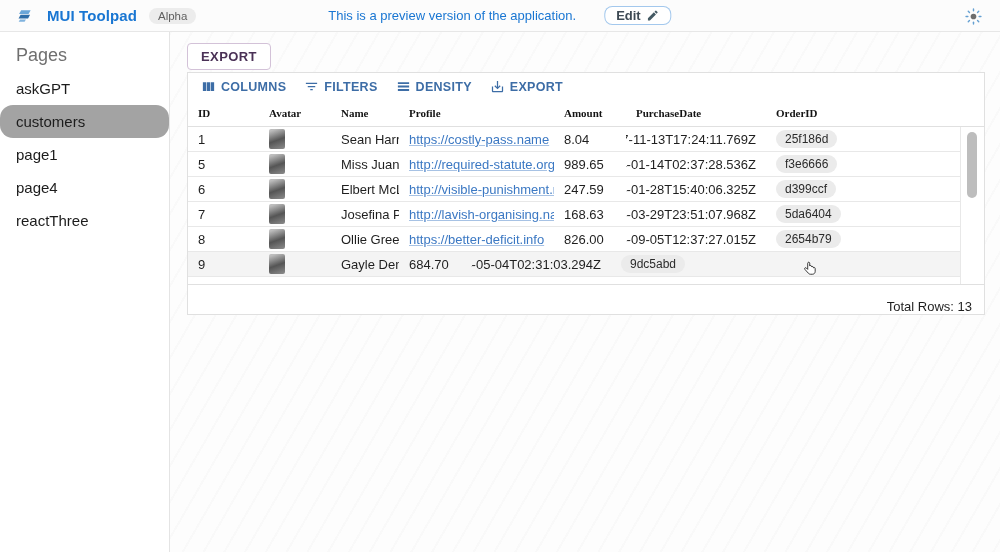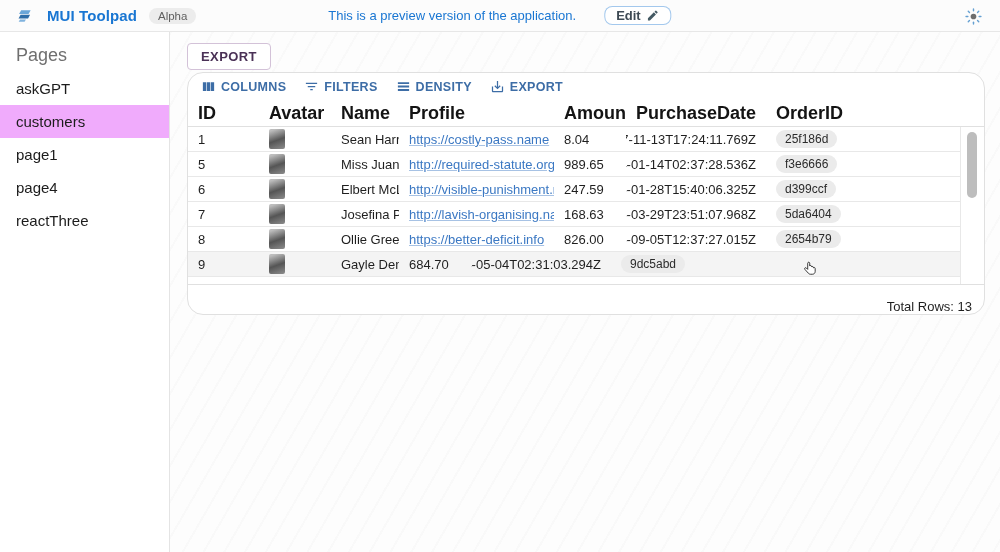--- a/index.html
+++ b/index.html
@@ -13,33 +13,33 @@
   .banner { position:absolute; left:50%; transform:translateX(-50%); display:flex; align-items:center; gap:28px; }
   .banner-text { font-size:13px; color:#1976d2; }
   .edit-btn { display:flex; align-items:center; gap:6px; border:1px solid rgba(25,118,210,.4); background:#fff; border-radius:8px; padding:1px 11px; font-size:13px; font-weight:700; color:#3e4a54; cursor:pointer; font-family:inherit; }
   .theme-toggle { position:absolute; right:18px; top:8px; width:17px; height:17px; cursor:pointer; }
 
   
   .app-body { display:flex; height:520px; }
   .sidebar { width:170px; border-right:1px solid #e4e4e4; background:#fff; flex-shrink:0; }
   .sidebar-header { font-size:18px; color:#6f6f6f; padding:13px 16px 6px; }
   .side-item { font-size:15px; color:#1c1c1c; padding:8px 16px; height:33px; display:flex; align-items:center; cursor:pointer; }
-  .side-item.selected { background:#f0abfc; }
+  .side-item.selected { background:#a3a3a3;border-radius:13px; }
   .main { flex:1; position:relative; background:#fdfdfd;
     background-image:repeating-linear-gradient(120deg, rgba(0,0,0,0.014) 0 2px, transparent 2px 18px); }
 
   .refresh-btn { position:absolute; left:17px; top:11px; background:#fff; border:1px solid #d3c2d8; border-radius:4px; color:#4a3156; font-size:13px; font-weight:700; letter-spacing:.4px; padding:5px 13px; cursor:pointer; font-family:inherit; }
 
   
-  .grid-card { position:absolute; left:17px; top:40px; width:798px; height:243px; background:#fff; border:1px solid #e0e0e0; border-radius:16px; overflow:hidden; }
+  .grid-card { position:absolute; left:17px; top:40px; width:798px; height:243px; background:#fff; border:1px solid #e0e0e0; border-radius:0; overflow:hidden; }
   .grid-toolbar { display:flex; align-items:center; gap:4px; padding:3px 6px; height:27px; }
   .tb-btn { display:flex; align-items:center; gap:5px; background:none; border:none; color:#3d6da6; font-size:12.5px; font-weight:700; letter-spacing:.3px; padding:4px 7px; cursor:pointer; font-family:inherit; }
   .tb-btn svg { flex-shrink:0; }
   .grid-header { display:flex; height:27px; border-bottom:1px solid #e0e0e0; align-items:center; }
-  .hcell { font-size:18px; font-weight:700; color:#141414; padding:0 10px; white-space:nowrap; overflow:hidden; }
+  .hcell { font-size:11px; font-weight:700; color:#141414; padding:0 10px; white-space:nowrap; overflow:hidden;font-family:Liberation Serif, serif; }
   .grid-rows { position:relative; height:157px; }
   .grid-row { display:flex; height:25px; align-items:center; border-bottom:1px solid #e8e8e8; background:#fff; }
   .grid-row.hovered { background:#f4f4f4; }
   .cell { font-size:13px; color:#1f1f1f; padding:0 10px; white-space:nowrap; overflow:hidden; display:flex; align-items:center; height:100%; }
   .c-id{width:71px;} .c-avatar{width:72px;} .c-name{width:68px;} .c-profile{width:155px;} .c-amount{width:72px;}
   .c-date{width:140px; justify-content:flex-end; text-align:right;}
   .c-order{flex:1;}
   .hcell.c-date{ text-align:left; }
   .link { color:#3b78c3; text-decoration:underline; text-decoration-color:rgba(59,120,195,.45); }
   .chip { background:#ebebeb; color:#2b2b2b; font-size:12px; height:18px; line-height:18px; padding:0 9px; border-radius:10px; cursor:pointer; }

